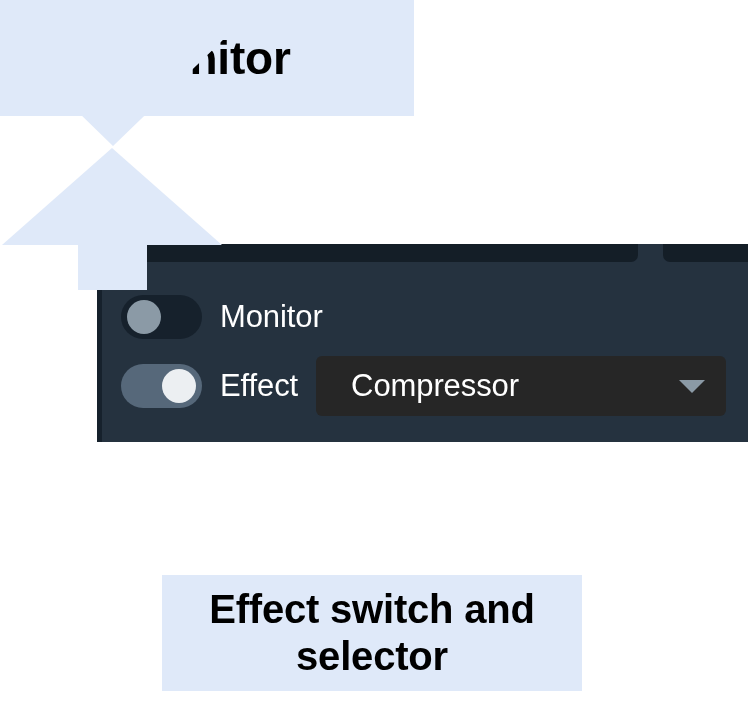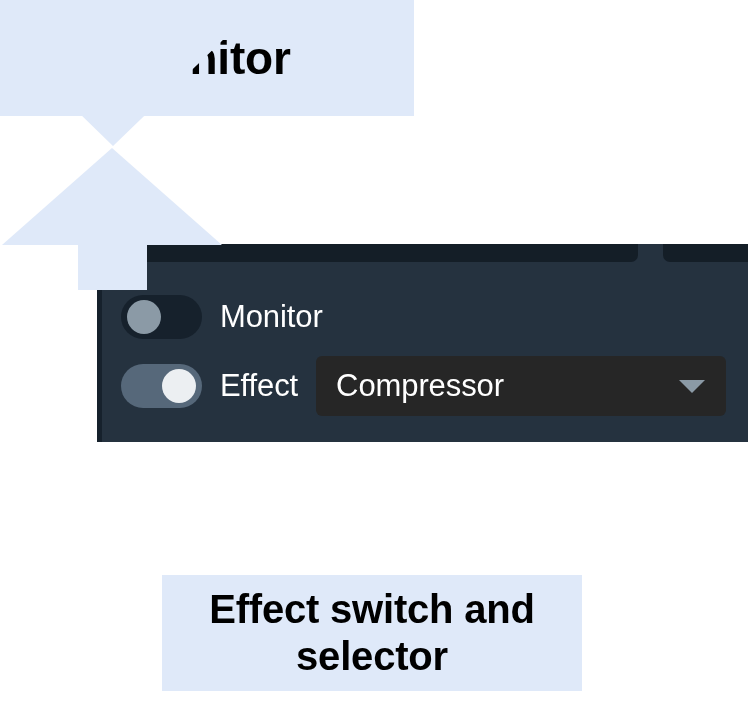--- a/index.html
+++ b/index.html
@@ -171,20 +171,21 @@
   #effect-select {
     position: relative;
     margin-left: 18px;
     width: 410px;
     height: 60px;
     background: #262626;
     border-radius: 6px;
     display: flex;
     align-items: center;
     box-sizing: border-box;
+    padding-left: 15px;
   }
   #effect-select-value {
     color: #ffffff;
     font-size: 31px;
     margin-left: 20px;
     white-space: nowrap;
     letter-spacing: -0.1px;
   }
   #effect-select-caret {
     position: absolute;

